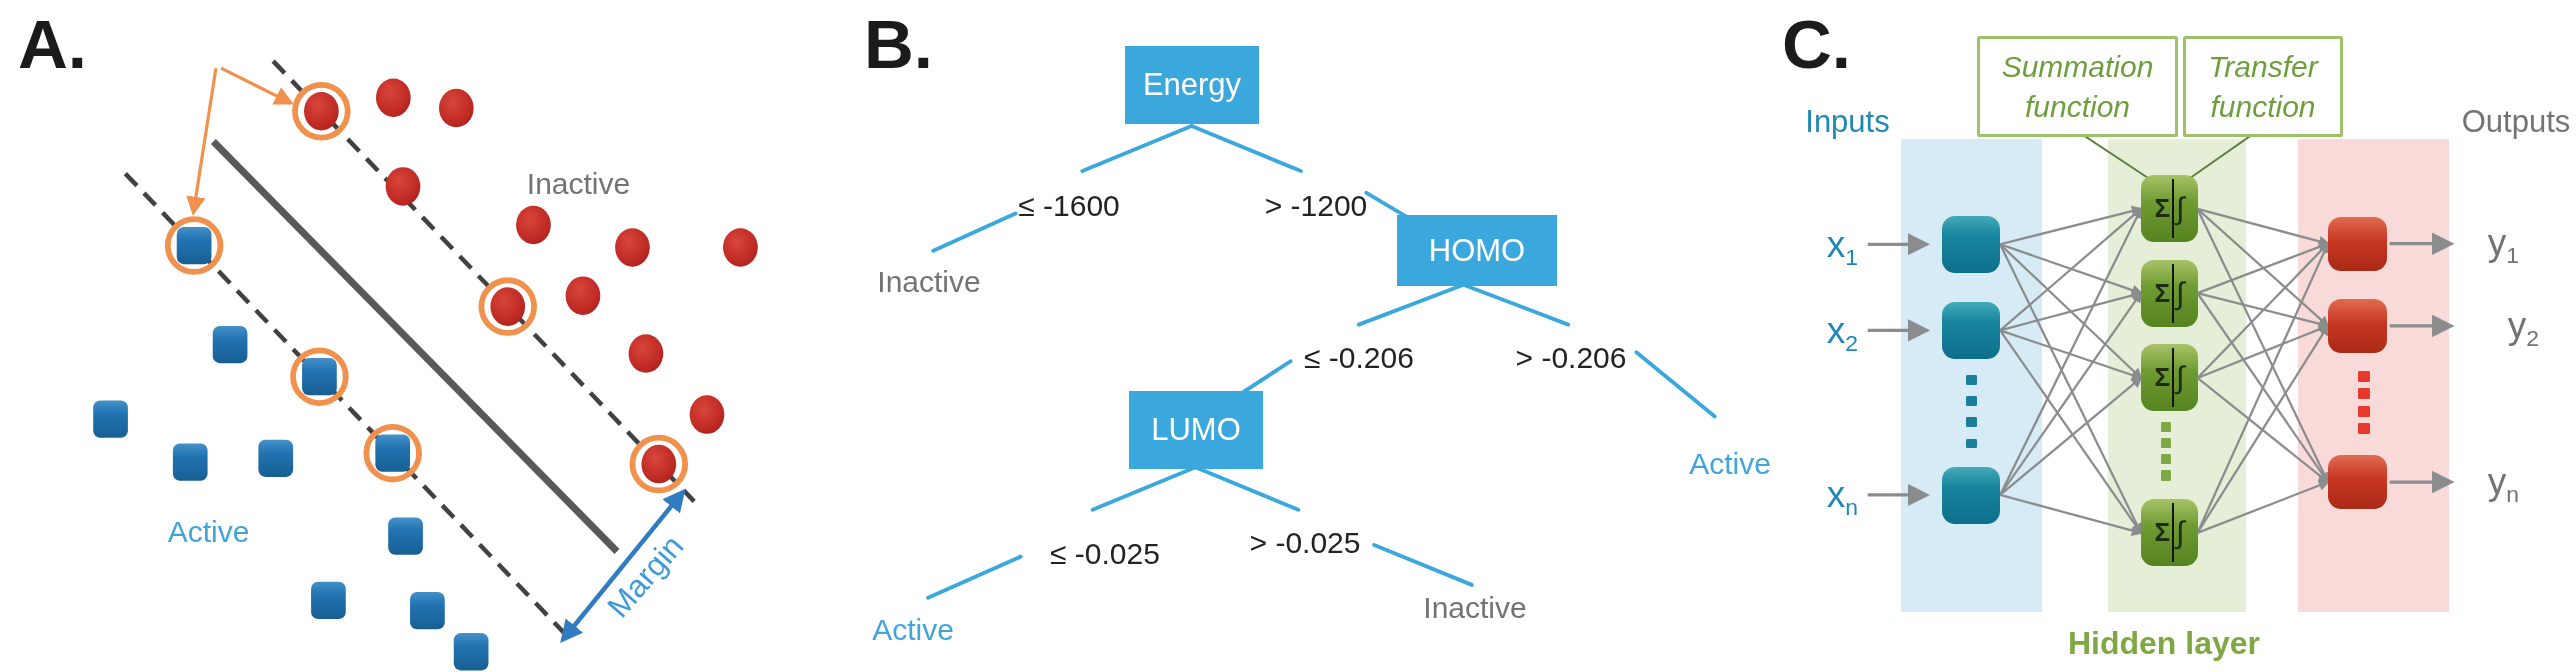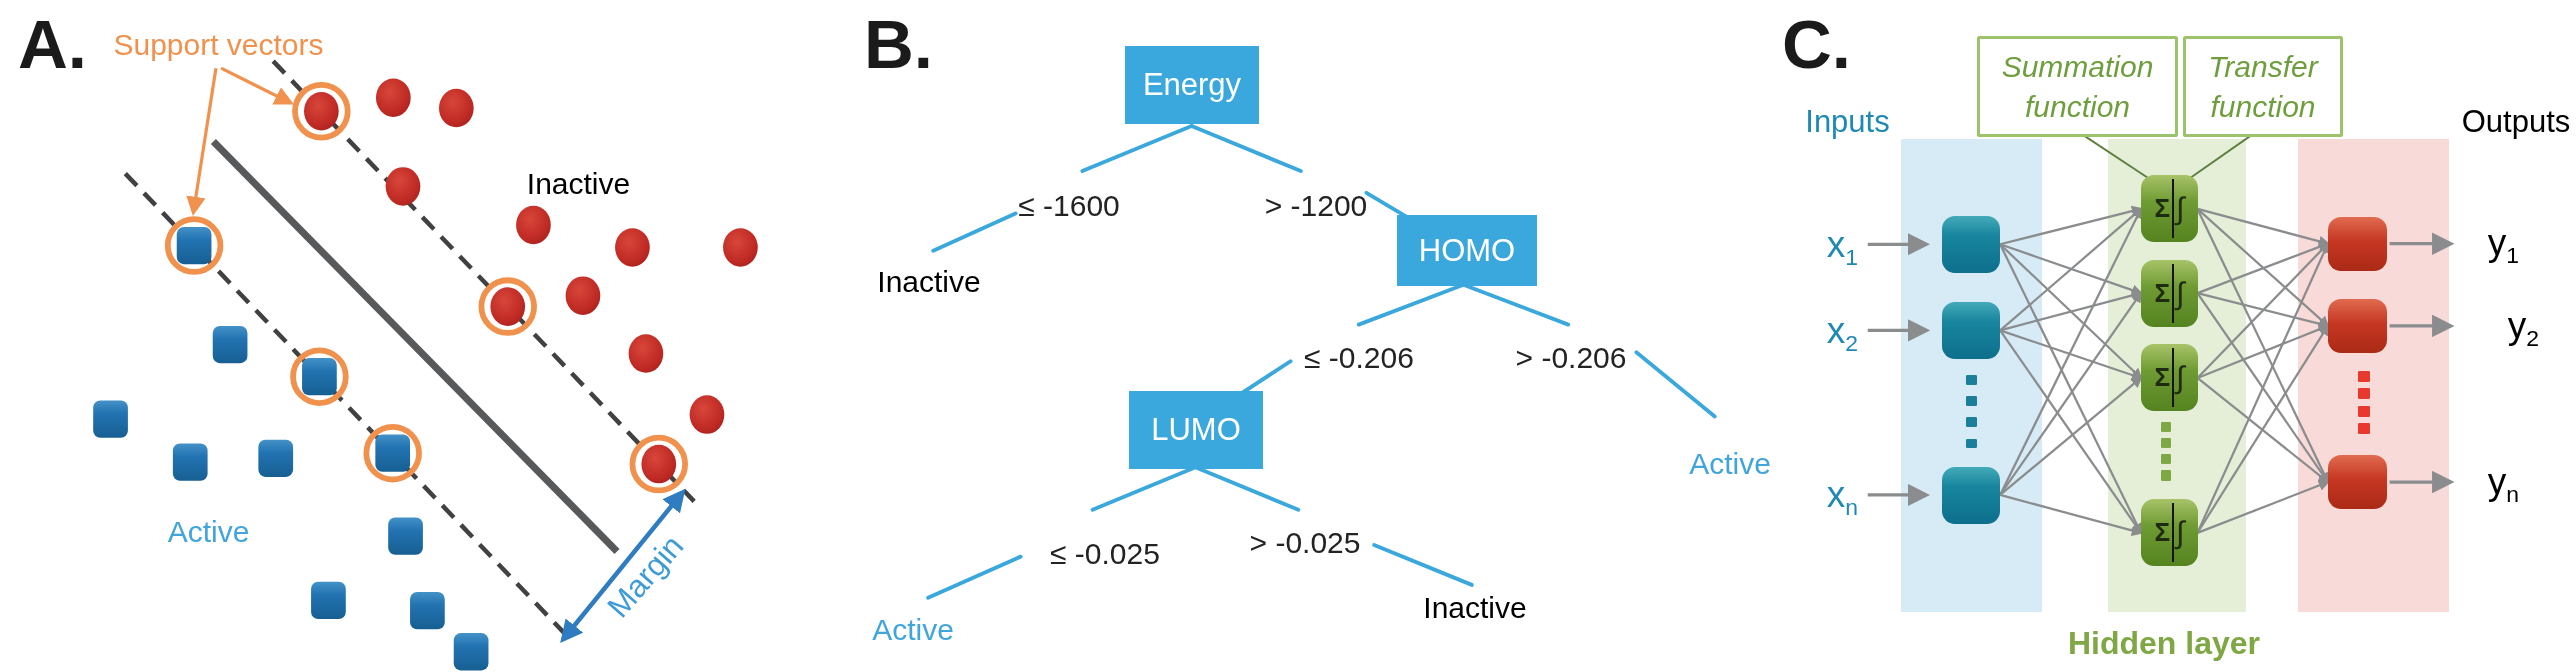--- a/index.html
+++ b/index.html
@@ -4,21 +4,21 @@
 <style>
   html,body{margin:0;padding:0;background:#ffffff;}
   #stage{position:relative;width:2576px;height:673px;background:#fff;overflow:hidden;
          font-family:"Liberation Sans",sans-serif;}
   .band{position:absolute;top:139px;height:473px;z-index:0;}
   #stage svg#linework{position:absolute;left:0;top:0;z-index:1;}
   .ovl{position:absolute;z-index:2;}
   .panel-letter{font-weight:800;font-size:69px;color:#1b1b1b;}
   .lbl{font-size:30px;text-align:center;white-space:nowrap;}
   .sv-lbl{color:#F0924D;font-size:30px;}
-  .red-txt{color:#000000;}
+  .red-txt{color:#737373;}
   .blue-txt{color:#41A5DC;}
   .teal-txt{color:#2089B3;}
   .margin-lbl{transform:rotate(-49deg);transform-origin:50% 50%;color:#3E9BD8;font-size:31.5px;}
   .tree-box{background:#3AA8DC;color:#fff;font-size:31px;display:flex;align-items:center;
             justify-content:center;text-align:center;}
   .thr{font-size:30px;color:#232323;width:154px;text-align:center;white-space:nowrap;}
   .leaf{font-size:30px;width:154px;text-align:center;white-space:nowrap;}
   .fn-box{border:3.2px solid #9CC26A;border-radius:2.6px;background:#fff;color:#6E9E3D;
           font-style:italic;font-size:30px;line-height:1.32;display:flex;align-items:center;
           justify-content:center;text-align:center;}
@@ -166,28 +166,27 @@
         <line x1="2906" y1="380" x2="2996" y2="380" stroke="#8A8C8E" stroke-width="5" marker-end="url(#mGrayL)"></line>
         <line x1="2906" y1="514" x2="2996" y2="514" stroke="#8A8C8E" stroke-width="5" marker-end="url(#mGrayL)"></line>
         <line x1="2906" y1="770" x2="2996" y2="770" stroke="#8A8C8E" stroke-width="5" marker-end="url(#mGrayL)"></line>
         <line x1="3718" y1="379" x2="3812" y2="379" stroke="#8A8C8E" stroke-width="5" marker-end="url(#mGrayL)"></line>
         <line x1="3718" y1="507" x2="3812" y2="507" stroke="#8A8C8E" stroke-width="5" marker-end="url(#mGrayL)"></line>
         <line x1="3718" y1="750" x2="3812" y2="750" stroke="#8A8C8E" stroke-width="5" marker-end="url(#mGrayL)"></line>
       </g>
   </svg>
 
   <div class="ovl panel-letter" style="left:18px;top:5.1px;">A.</div>
-  <div class="ovl lbl sv-lbl" style="left:103px;top:28px;width:231px;">Support vectors</div>
   <div class="ovl lbl red-txt" style="left:508px;top:167px;width:141px;">Inactive</div>
   <div class="ovl lbl blue-txt" style="left:138px;top:515px;width:141px;">Active</div>
   <div class="ovl lbl margin-lbl" style="left:578px;top:558px;width:135px;">Margin</div>
 
   <div class="ovl panel-letter" style="left:864px;top:5.1px;">B.</div>
   <div class="ovl tree-box" style="left:1125px;top:46px;width:134px;height:78px;">Energy</div>
-  <div class="ovl tree-box" style="left:1397px;top:215px;width:140px;height:71px;">HOMO</div>
+  <div class="ovl tree-box" style="left:1397px;top:215px;width:160px;height:71px;">HOMO</div>
   <div class="ovl tree-box" style="left:1129px;top:391px;width:134px;height:78px;">LUMO</div>
 
   <div class="ovl thr" style="left:992px;top:189px;">≤ -1600</div>
   <div class="ovl thr" style="left:1239px;top:189px;">&gt; -1200</div>
   <div class="ovl thr" style="left:1282px;top:341px;">≤ -0.206</div>
   <div class="ovl thr" style="left:1494px;top:341px;">&gt; -0.206</div>
   <div class="ovl thr" style="left:1028px;top:537px;">≤ -0.025</div>
   <div class="ovl thr" style="left:1228px;top:526px;">&gt; -0.025</div>
 
   <div class="ovl leaf red-txt" style="left:852px;top:265px;">Inactive</div>

